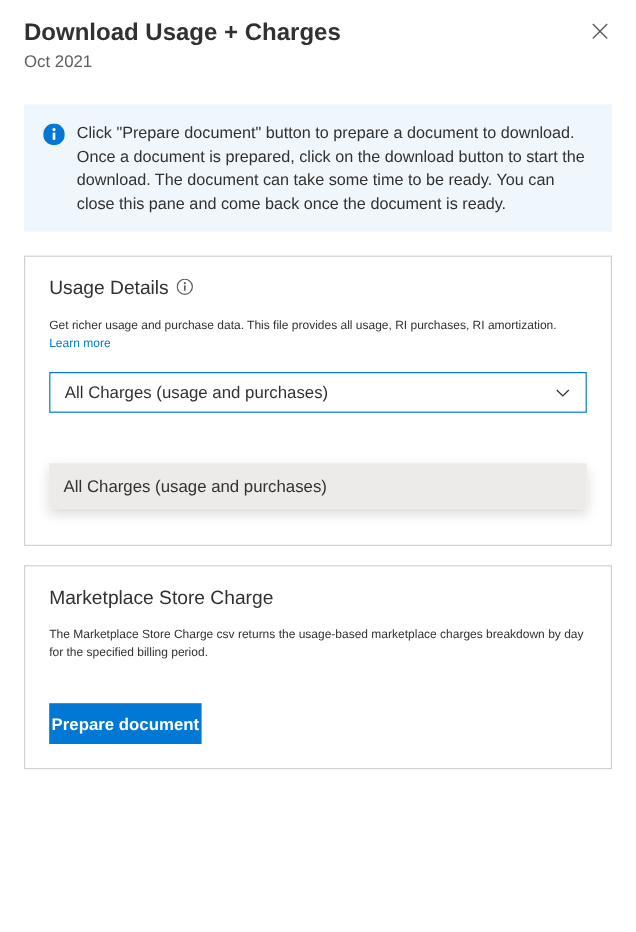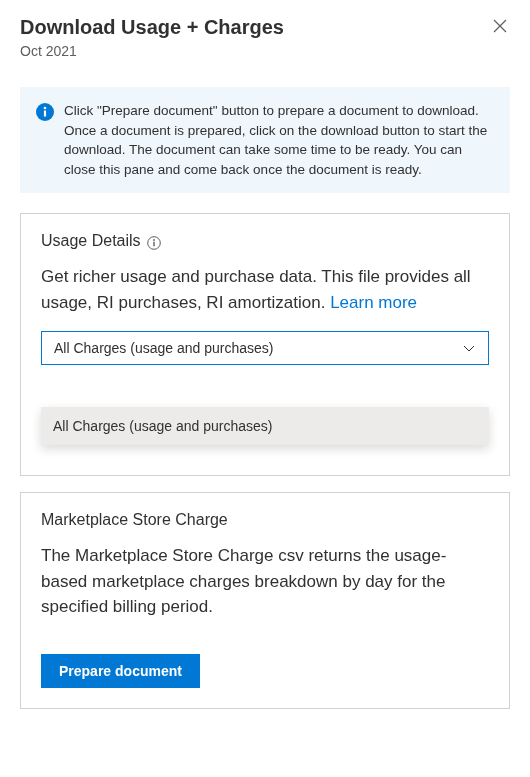--- a/index.html
+++ b/index.html
@@ -64,31 +64,31 @@
       position: relative;
     }
     .card-usage {
       padding-bottom: 110px;
     }
     .section-title {
       font-size: 16px;
       font-weight: 400;
       color: #323130;
       display: flex;
-      align-items: flex-end;
+      align-items: flex-start;
       gap: 6px;
       margin-bottom: 14px;
     }
     .info-small {
       width: 14px;
       height: 14px;
       display: inline-block;
     }
     .section-desc {
-      font-size: 17px;
+      font-size: 10px;
       line-height: 1.5;
       color: #323130;
       margin-bottom: 16px;
     }
     .learn-more {
       color: #0078d4;
       text-decoration: none;
     }
     .dropdown {
       border: 1px solid #0078d4;
@@ -122,21 +122,21 @@
       font-size: 14px;
       cursor: pointer;
     }
     .dropdown-option.selected {
       background: #edebe9;
     }
     .btn-primary {
       background: #0078d4;
       color: #ffffff;
       border: none;
-      padding: 9px 18px;
+      padding: 9px 2px;
       font-size: 14px;
       font-weight: 600;
       cursor: pointer;
       margin-top: 18px;
     }
   </style>
 </head>
 <body>
 
 <div class="header">

